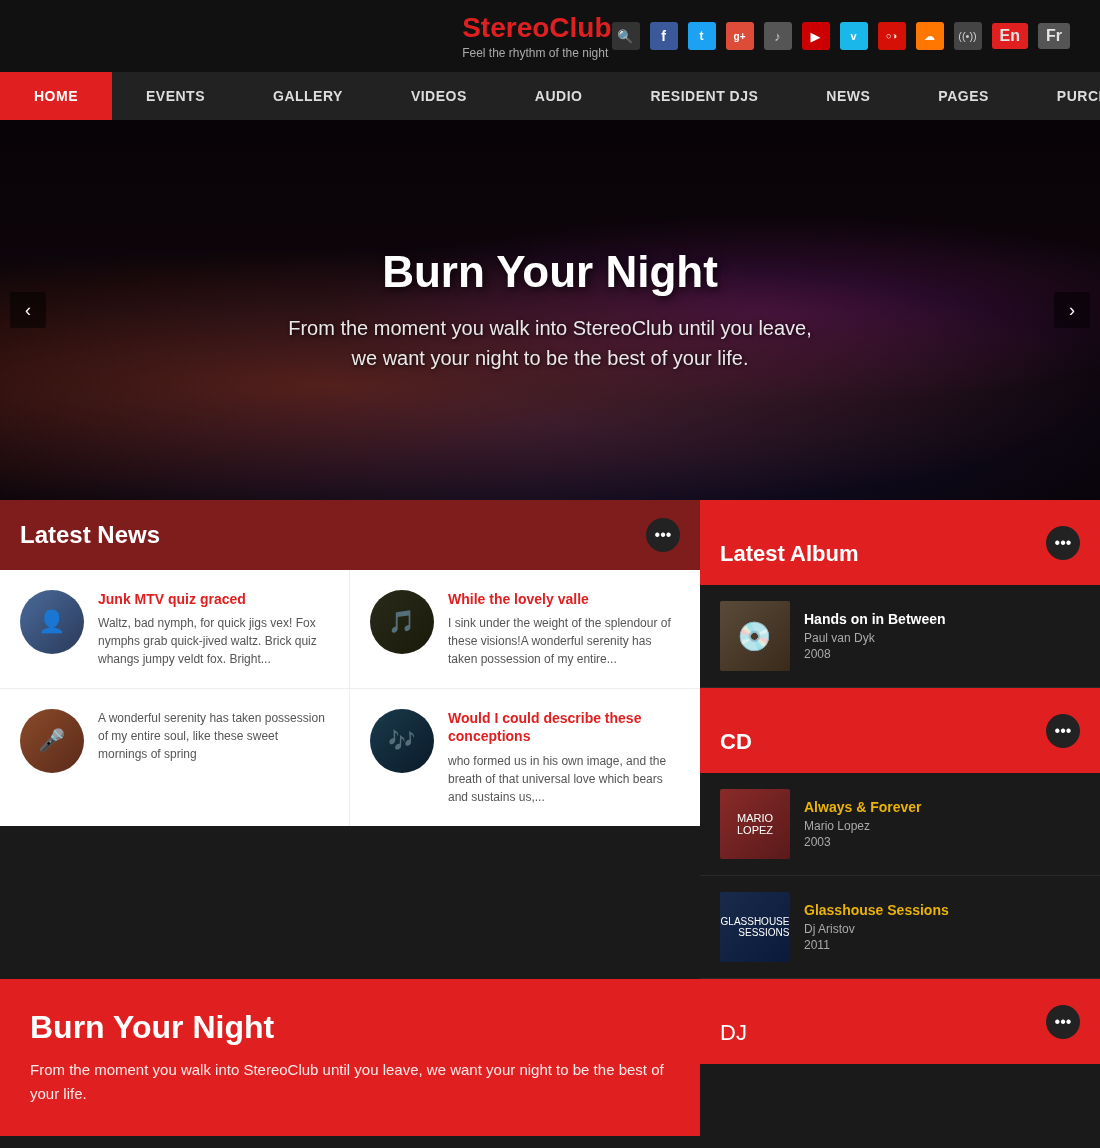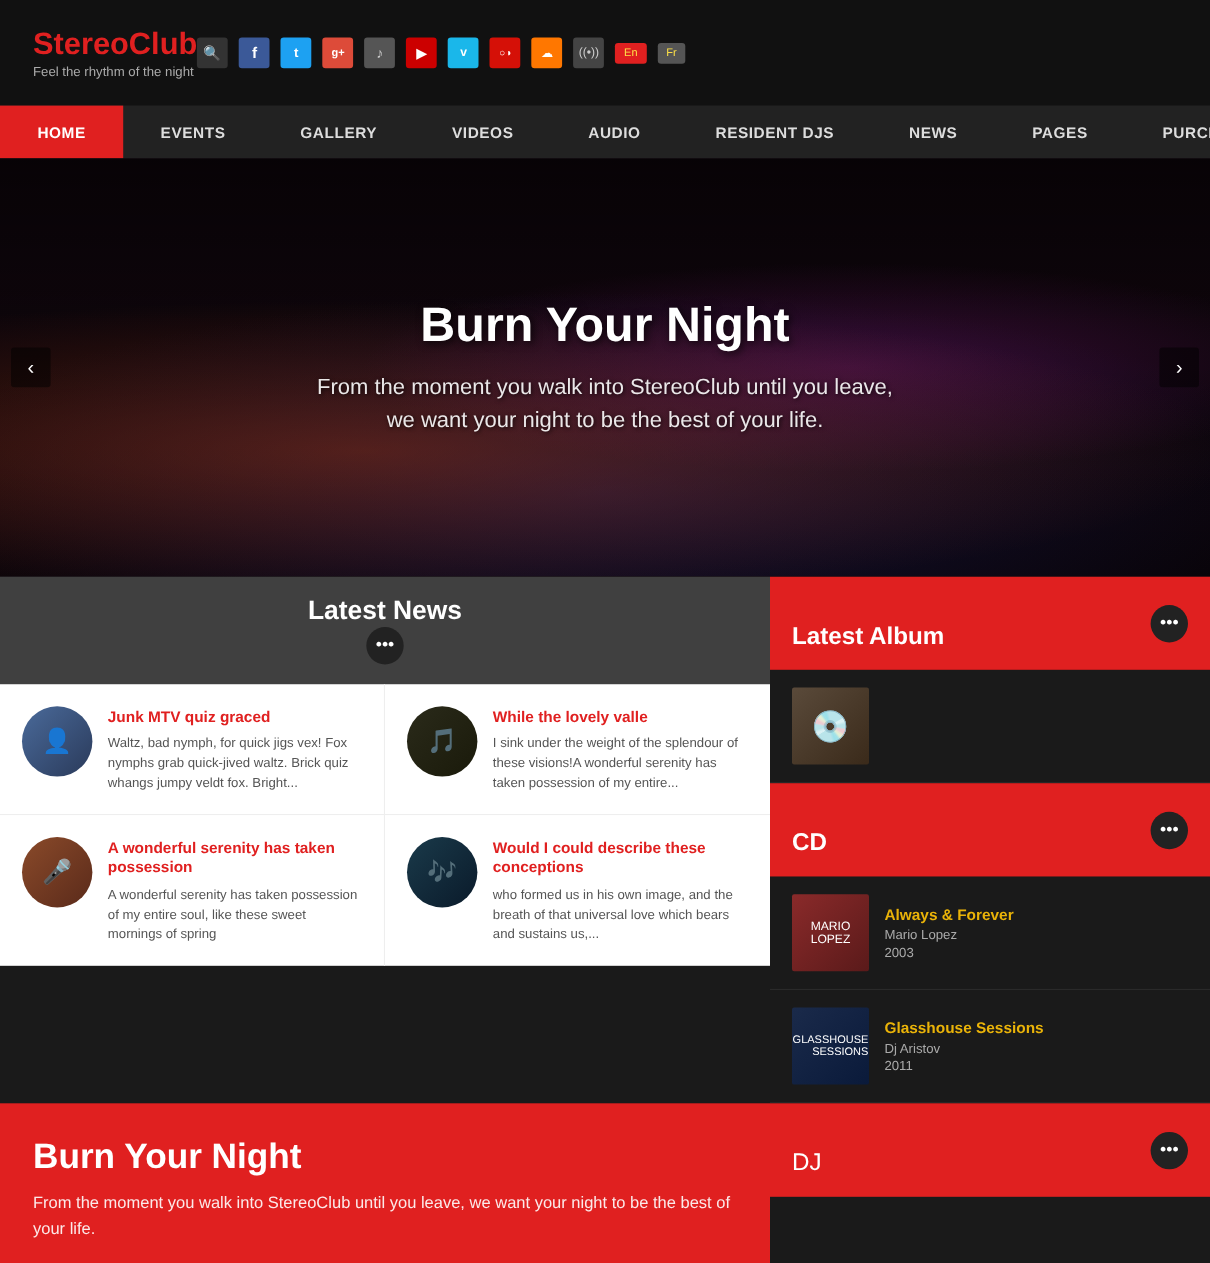--- a/index.html
+++ b/index.html
@@ -1,26 +1,26 @@
 <!DOCTYPE html>
 <html><head>
   <meta charset="utf-8">
   <style>
     * { margin: 0; padding: 0; box-sizing: border-box; }
     body { font-family: Arial, sans-serif; background: #1a1a1a; color: #fff; width: 1100px; overflow-x: hidden; }
 
     
-    .header { background: #111; padding: 24px 30px; display: flex; align-items: center; justify-content: flex-start; }
+    .header { background: #111; padding: 12px 30px; display: flex; align-items: center; justify-content: flex-end; }
     .logo-wrap { display: flex; flex-direction: column; }
     .logo-text { font-size: 28px; font-weight: bold; color: #fff; }
     .logo-text span { color: #e02020; }
     .logo-tagline { font-size: 12px; color: #aaa; margin-top: 2px; }
     .header-icons { display: flex; align-items: center; gap: 10px; }
     .header-icon { width: 28px; height: 28px; background: #333; border-radius: 3px; display: flex; align-items: center; justify-content: center; cursor: pointer; color: #ccc; font-size: 13px; }
-    .lang-btn { background: #e02020; color: #fde047; border-radius: 3px; padding: 4px 8px; font-size: 10px; font-weight: normal; cursor: pointer; }
+    .lang-btn { background: #e02020; color: #e5e5e5; border-radius: 3px; padding: 4px 8px; font-size: 16px; font-weight: bold; cursor: pointer; }
     .lang-btn.inactive { background: #555; }
 
     
     .nav { background: #222; display: flex; }
     .nav-item { padding: 16px 34px; font-size: 14px; font-weight: bold; color: #ddd; cursor: pointer; text-transform: uppercase; letter-spacing: 0.5px; white-space: nowrap; }
     .nav-item.active { background: #e02020; color: #fff; }
 
     
     .hero { position: relative; height: 380px; background: linear-gradient(rgba(0,0,0,0.3), rgba(0,0,0,0.5)), #222; overflow: hidden; display: flex; align-items: center; justify-content: center; flex-direction: column; text-align: center; }
     .hero-content { position: relative; z-index: 2; padding: 20px; }
@@ -28,21 +28,21 @@
     .hero-subtitle { font-size: 20px; color: rgba(255,255,255,0.9); text-shadow: 1px 1px 4px rgba(0,0,0,0.8); line-height: 1.5; max-width: 700px; }
     .hero-arrow { position: absolute; top: 50%; transform: translateY(-50%); background: rgba(0,0,0,0.5); color: #fff; width: 36px; height: 36px; display: flex; align-items: center; justify-content: center; cursor: pointer; font-size: 18px; z-index: 3; border-radius: 3px; }
     .hero-arrow.left { left: 10px; }
     .hero-arrow.right { right: 10px; }
 
     
     .content-area { display: flex; gap: 0; }
 
     
     .latest-news { flex: 0 0 700px; background: #1a1a1a; }
-    .section-header { background: #404040; padding: 18px 20px; display: flex; align-items: center; justify-content: space-between; flex-direction: column; }
+    .section-header { background: #7f1d1d; padding: 18px 20px; display: flex; align-items: center; justify-content: space-between; }
     .section-title { font-size: 24px; font-weight: bold; color: #fff; }
     .more-btn { width: 34px; height: 34px; background: #222; border-radius: 50%; display: flex; align-items: center; justify-content: center; cursor: pointer; color: #fff; font-size: 16px; }
     .news-grid { display: grid; grid-template-columns: 1fr 1fr; background: #fff; }
     .news-item { padding: 20px; display: flex; gap: 14px; border-right: 1px solid #eee; border-bottom: 1px solid #eee; }
     .news-item:nth-child(even) { border-right: none; }
     .news-avatar { width: 64px; height: 64px; border-radius: 50%; overflow: hidden; flex-shrink: 0; background: #ccc; }
     .news-body { flex: 1; }
     .news-item-title { font-size: 14px; font-weight: bold; color: #e02020; margin-bottom: 6px; line-height: 1.3; cursor: pointer; }
     .news-item-text { font-size: 12px; color: #555; line-height: 1.5; }
 
@@ -167,21 +167,20 @@
         <div class="news-avatar" style="border-radius:50%;width:64px;height:64px;flex-shrink:0;background:linear-gradient(135deg,#2a2a1a,#1a1a0a);display:flex;align-items:center;justify-content:center;font-size:22px;">🎵</div>
         <div class="news-body">
           <div class="news-item-title">While the lovely valle</div>
           <div class="news-item-text">I sink under the weight of the splendour of these visions!A wonderful serenity has taken possession of my entire...</div>
         </div>
       </div>
 
       <div class="news-item" style="border-bottom:none;">
         <div class="news-avatar" style="border-radius:50%;width:64px;height:64px;flex-shrink:0;background:linear-gradient(135deg,#8a4a2a,#5a2a1a);display:flex;align-items:center;justify-content:center;font-size:22px;">🎤</div>
         <div class="news-body">
-          <div class="news-item-title">A wonderful serenity has taken possession</div>
           <div class="news-item-text">A wonderful serenity has taken possession of my entire soul, like these sweet mornings of spring</div>
         </div>
       </div>
 
       <div class="news-item" style="border-bottom:none;">
         <div class="news-avatar" style="border-radius:50%;width:64px;height:64px;flex-shrink:0;background:linear-gradient(135deg,#1a3a4a,#0a1a2a);display:flex;align-items:center;justify-content:center;font-size:22px;">🎶</div>
         <div class="news-body">
           <div class="news-item-title">Would I could describe these conceptions</div>
           <div class="news-item-text">who formed us in his own image, and the breath of that universal love which bears and sustains us,...</div>
         </div>
@@ -192,20 +191,25 @@
   <div class="sidebar">
 
     <div class="sidebar-section">
       <div class="sidebar-header">
         <div class="sidebar-title">Latest Album</div>
         <div class="more-btn">•••</div>
       </div>
       <div class="album-list">
         <div class="album-item">
           <div class="album-cover alb1" style="background:linear-gradient(135deg,#5a4a3a,#3a2a1a);display:flex;align-items:center;justify-content:center;font-size:28px;">💿</div>
+          <div class="album-info">
+            <div class="album-name">Hands on in Between</div>
+            <div class="album-artist">Paul van Dyk</div>
+            <div class="album-year">2008</div>
+          </div>
         </div>
       </div>
     </div>
 
     <div class="cd-section">
       <div class="sidebar-header">
         <div class="sidebar-title">CD</div>
         <div class="more-btn">•••</div>
       </div>
       <div class="cd-list">

